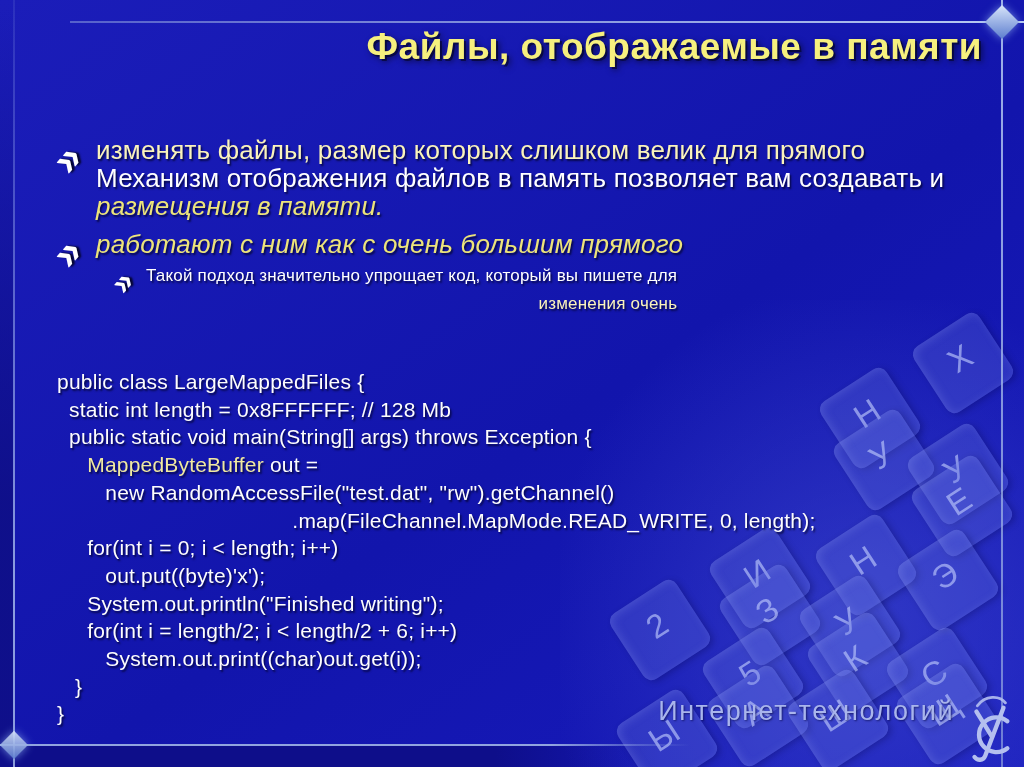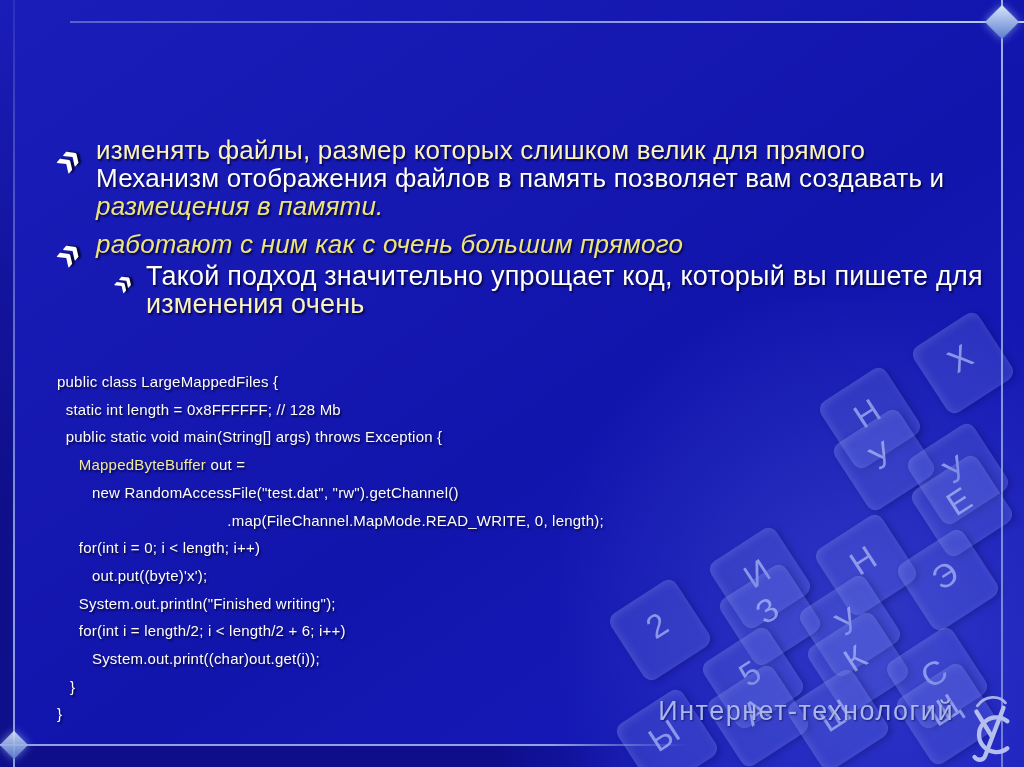--- a/index.html
+++ b/index.html
@@ -43,26 +43,26 @@
   .bullets{position:absolute;left:52px;top:136px;z-index:4;}
   .bullet-row{display:flex;align-items:flex-start;}
   .bullet-row.lvl2{margin-left:58px;margin-top:2px;}
   .bullet-row.gap{margin-top:10px;}
   .arrow-icon{display:inline-block;flex:0 0 44px;color:#fff;font-weight:bold;
     font-size:42px;line-height:30px;transform:rotate(-48deg);transform-origin:50% 50%;
     text-shadow:2px 2px 2px rgba(0,0,20,.85);}
   .lvl2 .arrow-icon{flex:0 0 36px;font-size:32px;line-height:26px;}
   .bullet-text .line{font-size:26px;line-height:28px;white-space:nowrap;letter-spacing:.2px;
     text-shadow:1.5px 1.5px 2px rgba(0,0,25,.7);}
-  .lvl2 .bullet-text .line{font-size:27px;}
+  .lvl2 .bullet-text .line{font-size:17px;text-align:right;}
   .line.white{color:var(--c-white,#ffffff);}
   .line.cream{color:var(--c-cream,#faf3bb);}
   .line.yellow{color:var(--c-yellow,#ede47a);font-style:italic;}
   .code{position:absolute;left:57px;top:368px;z-index:4;
-    font-size:15px;line-height:27.7px;white-space:pre;letter-spacing:.2px;
+    font-size:21px;line-height:27.7px;white-space:pre;letter-spacing:.2px;
     text-shadow:1.5px 1.5px 2px rgba(0,0,25,.7);}
   .code .c-white{color:var(--c-code,#fdfdfd);}
   .code .c-yellow{color:var(--c-codehl,#f0e9a0);}
   
   .logo{position:absolute;right:70px;top:697px;z-index:5;text-align:right;
     color:var(--c-logo,#a9b5ec);letter-spacing:1.5px;
     text-shadow:1px 1px 2px rgba(5,5,60,.6);}
   .logo .l1{font-size:21px;line-height:24px;}
   .logo .l2{font-size:27px;line-height:28px;}
   .emblem{position:absolute;right:6px;top:690px;z-index:5;}
@@ -135,20 +135,21 @@
       </div>
   </div>
 
   <div class="line-top"></div>
   <div class="line-right"></div>
   <div class="line-bottom"></div>
   <div class="line-left"></div>
   <div class="diamond tr"></div>
   <div class="diamond bl"></div>
 
+  <div class="title">Файлы, отображаемые в памяти</div>
 
   <div class="bullets" id="bullets">
       <div class="bullet-row lvl1">
         <span class="arrow-icon">»</span>
         <div class="bullet-text">
           <div class="line cream">изменять файлы, размер которых слишком велик для прямого</div>
           <div class="line white">Механизм отображения файлов в память позволяет вам создавать и</div>
           <div class="line yellow">размещения в памяти.</div>
         </div>
       </div>

